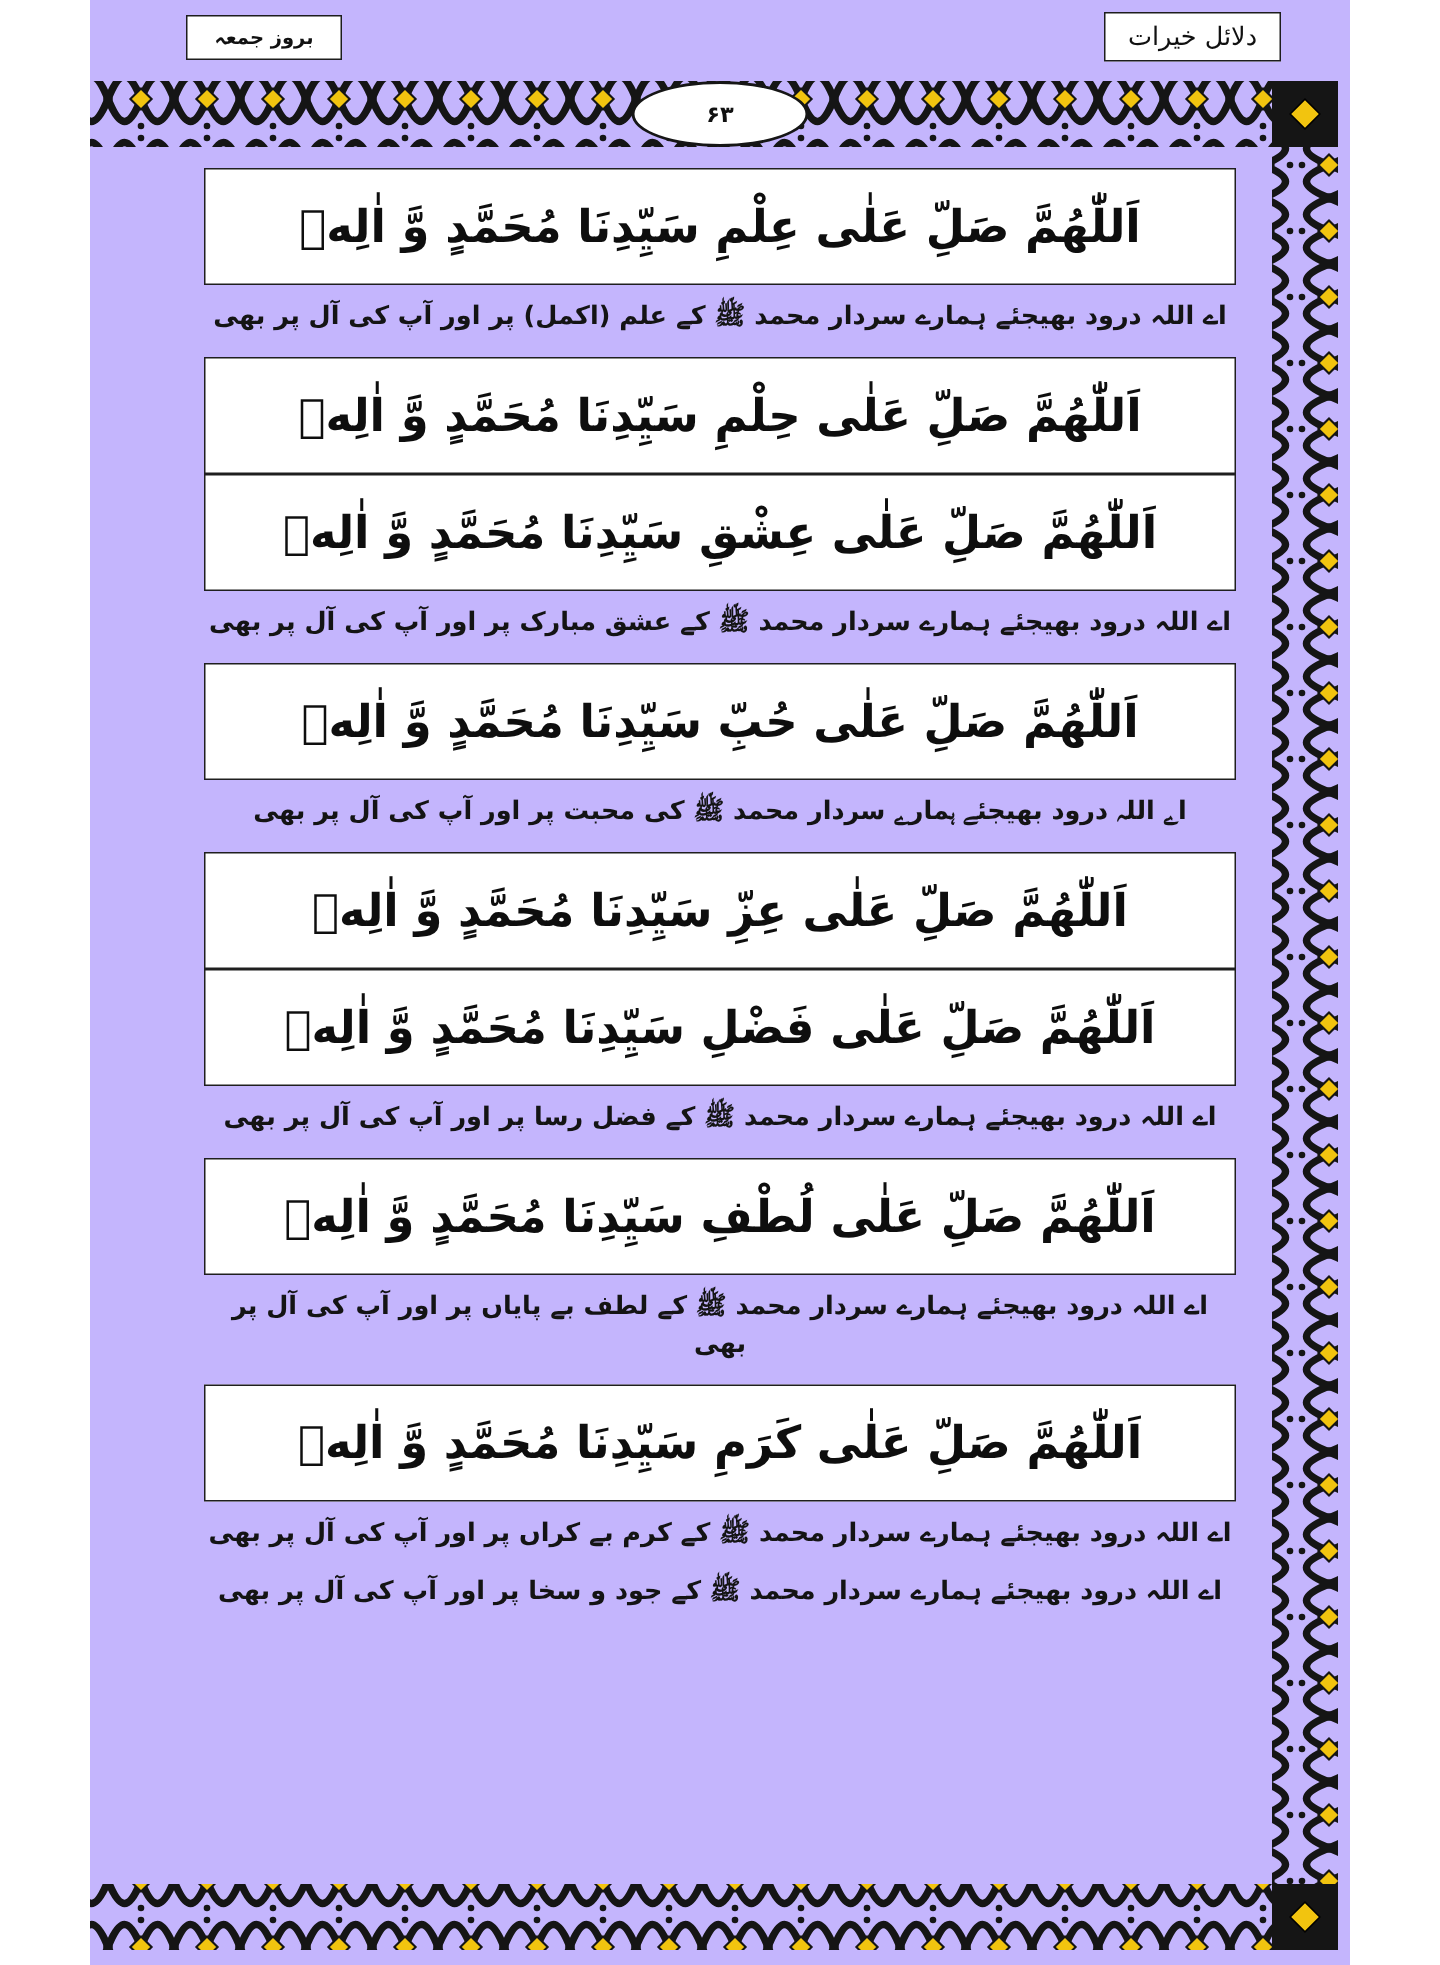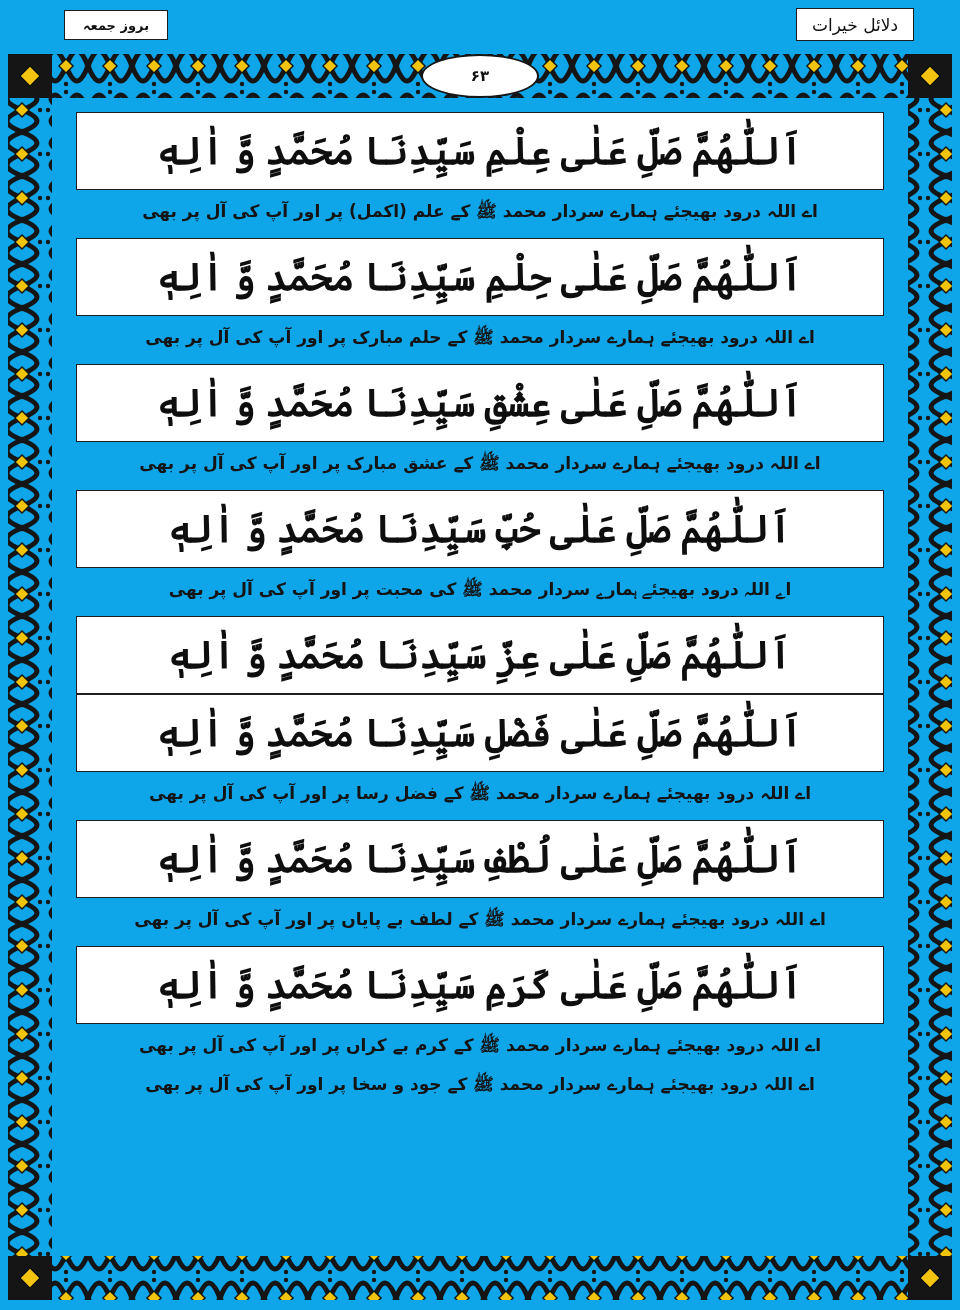--- a/index.html
+++ b/index.html
@@ -1,21 +1,21 @@
 <!DOCTYPE html>
 <html lang="ur" dir="rtl"><head>
 <meta charset="utf-8">
 <style>
   * { margin:0; padding:0; box-sizing:border-box; }
   html,body { background:#ffffff; }
   body { font-family:"DejaVu Sans", sans-serif; }
 
   .page{
-    position:relative; width:960px; height:1310px;
-    background:#0ea5e9; margin:0 auto; overflow:hidden;
+    position:relative; width:840px; height:1310px;
+    background:#c4b5fd; margin:0 auto; overflow:hidden;
   }
 
   
   .frame{ position:absolute; inset:0; z-index:1; pointer-events:none; }
 
   
   .hdr-box{
     position:absolute; z-index:4; background:#fff;
     border:1.6px solid #1d1d1d; display:flex; align-items:center; justify-content:center;
     direction:rtl; color:#111;
@@ -36,22 +36,22 @@
   .content{
     position:absolute; z-index:3; left:76px; right:76px; top:112px;
     direction:rtl;
   }
   .unit{ margin:0; }
   .arabic-box{
     border:1.7px solid #1f1f1f; background:#fff;
     height:78px; display:flex; align-items:center; justify-content:center;
   }
   .arabic{
-    font-size:38px; font-weight:bold; color:#0e0e0e;
-    white-space:nowrap; direction:rtl;font-family:Liberation Serif, serif;
+    font-size:30px; font-weight:bold; color:#0e0e0e;
+    white-space:nowrap; direction:rtl;
   }
   .urdu{
     text-align:center; direction:rtl;
     font-size:17px; line-height:25px; font-weight:bold; color:#141414;
     margin:9px 0 14px 0;
   }
 </style>
 </head>
 <body>
 
@@ -116,21 +116,20 @@
       <div class="arabic-box">
         <span class="arabic">اَللّٰهُمَّ صَلِّ عَلٰی عِلْمِ سَیِّدِنَا مُحَمَّدٍ وَّ اٰلِهٖ</span>
       </div>
       <p class="urdu">اے اللہ درود بھیجئے ہمارے سردار محمد ﷺ کے علم (اکمل) پر اور آپ کی آل پر بھی</p>
     </section>
 
     <section class="unit">
       <div class="arabic-box">
         <span class="arabic">اَللّٰهُمَّ صَلِّ عَلٰی حِلْمِ سَیِّدِنَا مُحَمَّدٍ وَّ اٰلِهٖ</span>
       </div>
-      <p class="urdu">اے اللہ درود بھیجئے ہمارے سردار محمد ﷺ کے حلم مبارک پر اور آپ کی آل پر بھی</p>
     </section>
 
     <section class="unit">
       <div class="arabic-box">
         <span class="arabic">اَللّٰهُمَّ صَلِّ عَلٰی عِشْقِ سَیِّدِنَا مُحَمَّدٍ وَّ اٰلِهٖ</span>
       </div>
       <p class="urdu">اے اللہ درود بھیجئے ہمارے سردار محمد ﷺ کے عشق مبارک پر اور آپ کی آل پر بھی</p>
     </section>
 
     <section class="unit">

